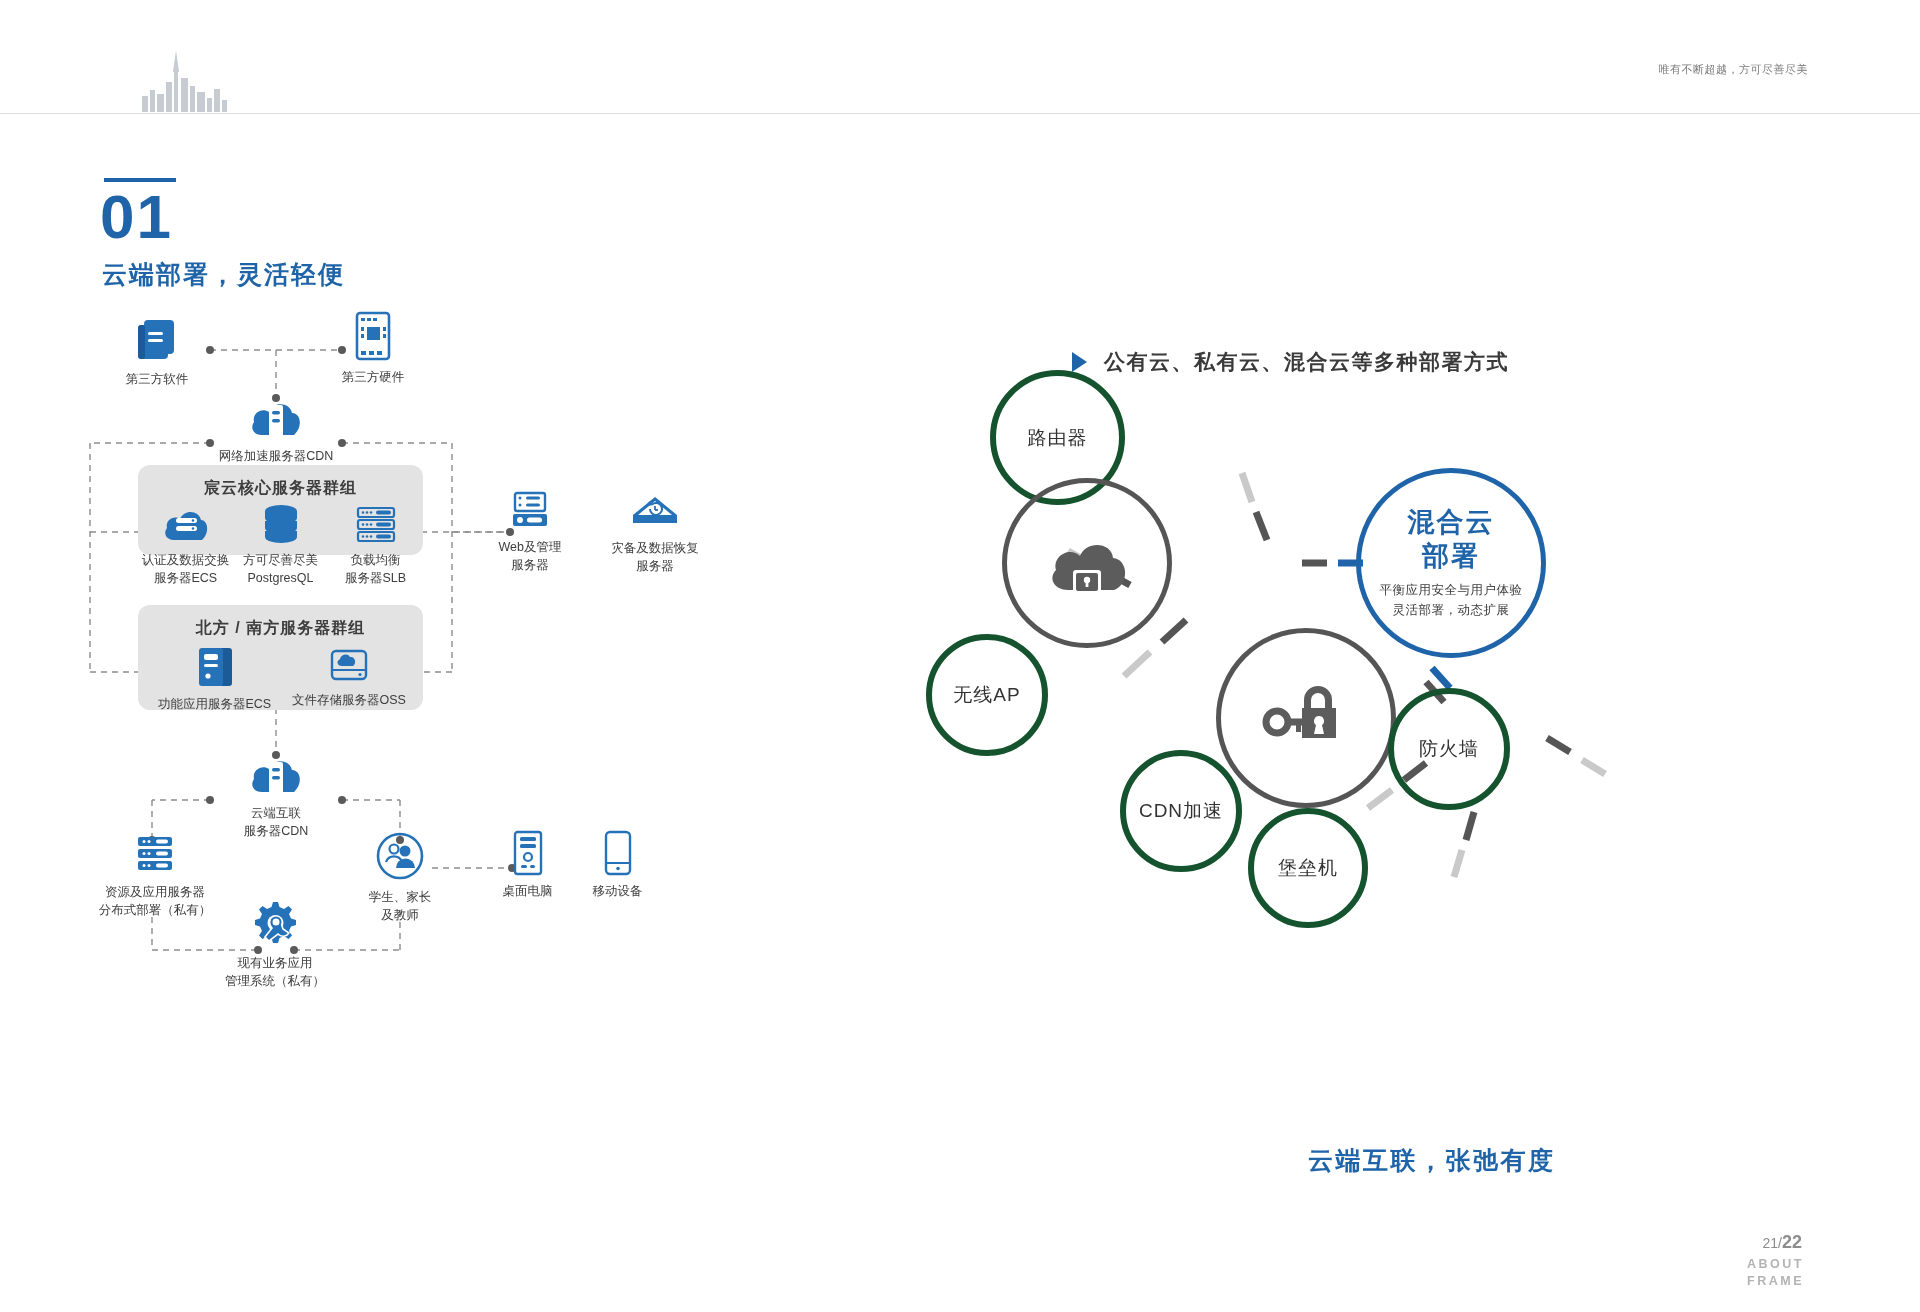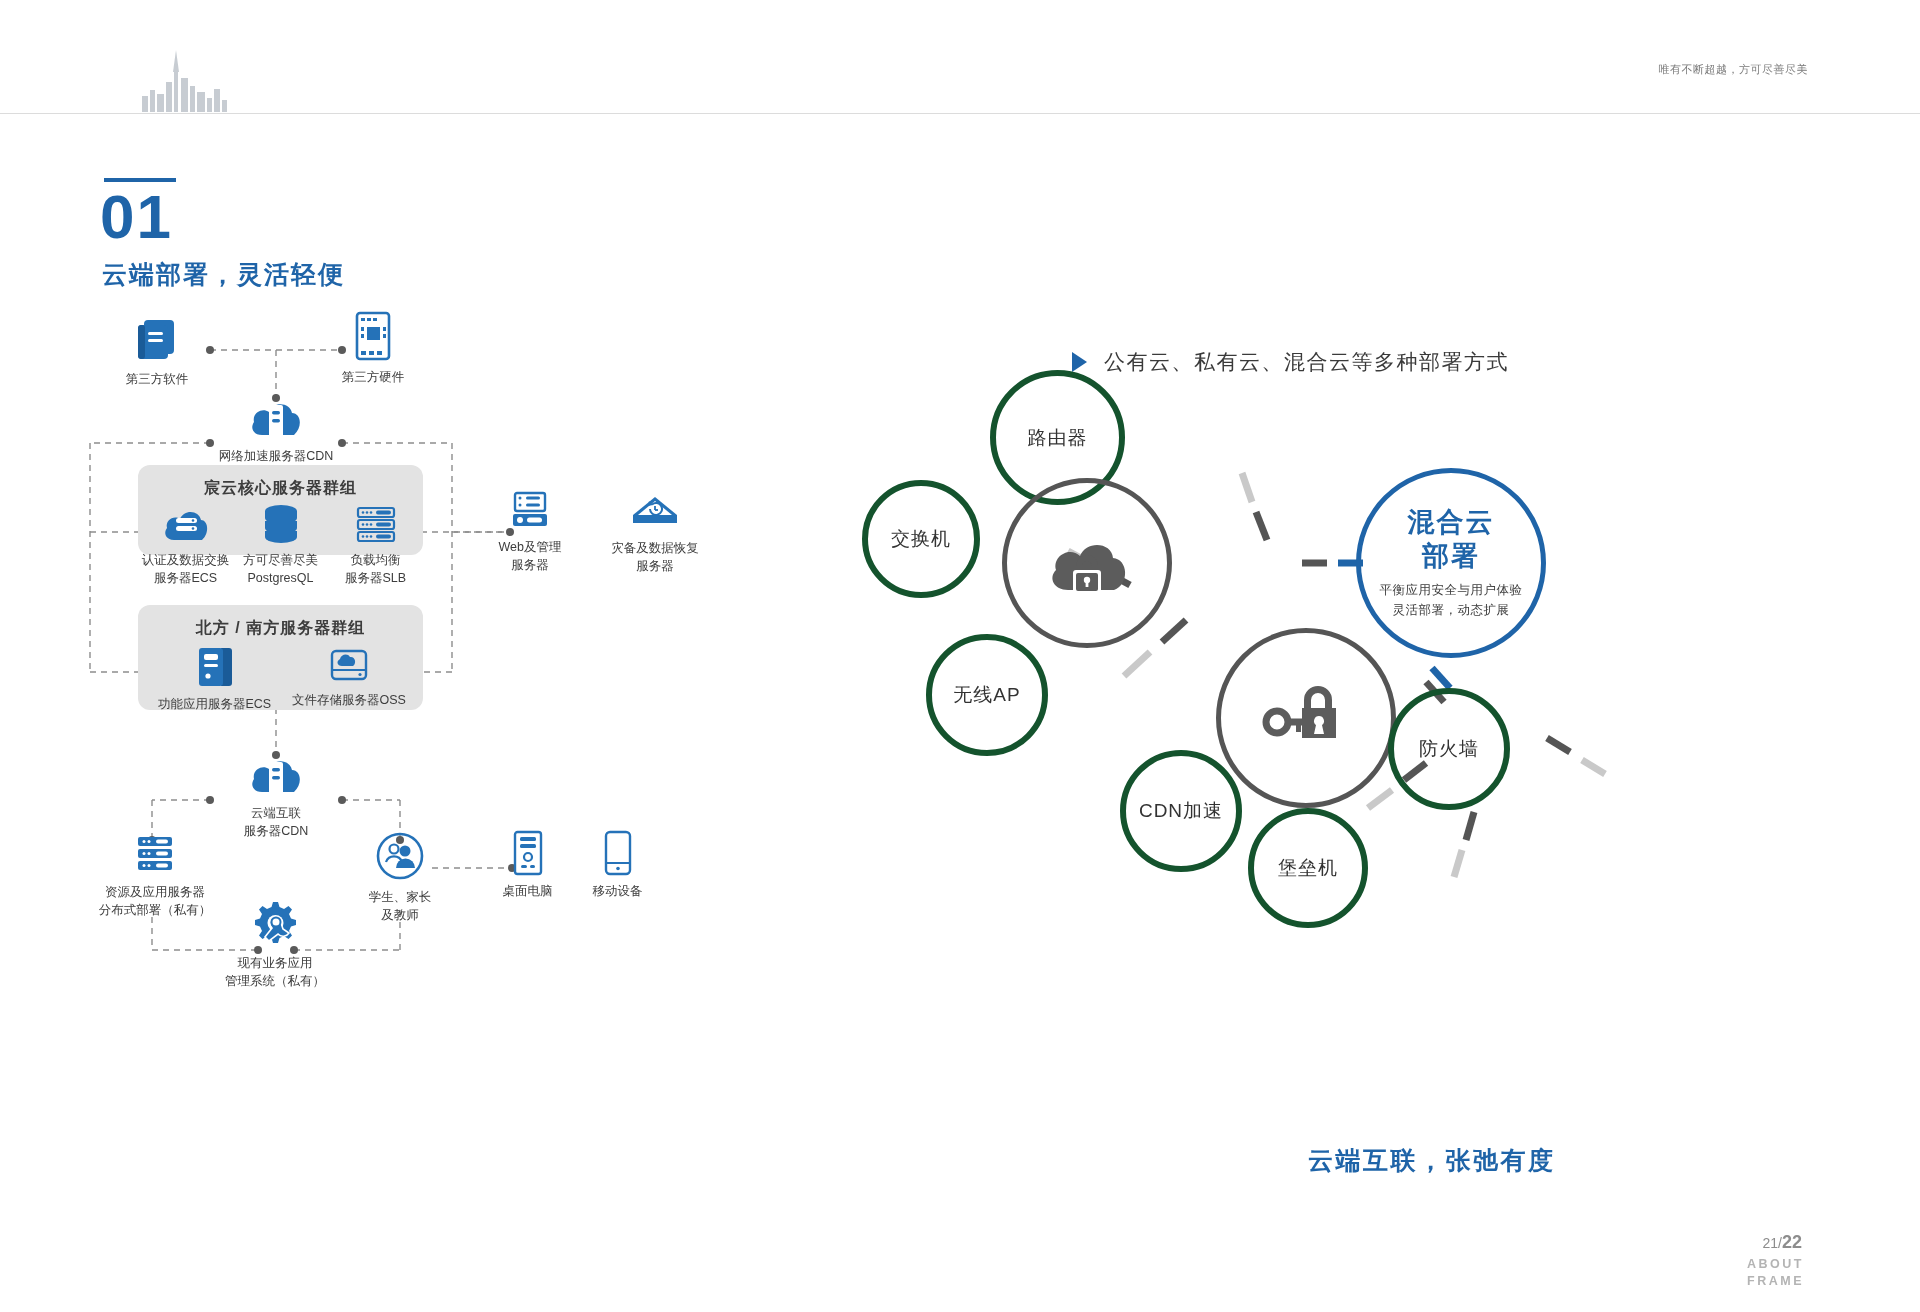--- a/index.html
+++ b/index.html
@@ -50,21 +50,21 @@
   
   .bullet-tri {
     position: absolute; left: 1072px; top: 352px;
     width: 0; height: 0;
     border-left: 15px solid #1f64a8;
     border-top: 10px solid transparent;
     border-bottom: 10px solid transparent;
   }
   .bullet-text {
     position: absolute; left: 1104px; top: 348px;
-    font-size: 21px; color: #3a3a3a; font-weight: normal;
+    font-size: 21px; color: #3a3a3a; font-weight: bold;
     letter-spacing: 1.5px;
   }
 
   
   #left-diagram {
     position: absolute; left: 80px; top: 300px;
     width: 830px; height: 700px;
   }
   #left-svg { position: absolute; left: 0; top: 0; }
 
@@ -481,23 +481,20 @@
       <g stroke="#555555" stroke-width="7" stroke-linecap="butt" fill="none">
         <line x1="282" y1="143" x2="307" y2="143"></line>
         <line x1="424" y1="282" x2="406" y2="262"></line>
       </g>
     </svg>
 
     <div class="ring ring-light" style="left:-30px; top:-50px; width:135px; height:135px;">
       <span class="rlabel">路由器</span>
     </div>
 
-    <div class="ring ring-light" style="left:-158px; top:60px; width:118px; height:118px;">
-      <span class="rlabel">交换机</span>
-    </div>
 
     <div class="ring ring-light" style="left:-94px; top:214px; width:122px; height:122px;">
       <span class="rlabel">无线AP</span>
     </div>
 
     <div class="ring ring-dark" style="left:-18px; top:58px; width:170px; height:170px;">
       <svg width="90" height="78" viewBox="0 0 90 78">
         <path d="M26 66 C12 66 6 54 14 46 C10 32 28 22 38 32 C44 16 70 18 71 34 C86 35 88 60 72 66 Z" fill="#5c5c5c"></path>
         <path d="M34 42 a11 11 0 0 1 22 0 v6 h-6 v-6 a5 5 0 0 0 -10 0 v6 h-6 z" fill="#5c5c5c"></path>
         <rect x="31" y="46" width="28" height="24" rx="3" fill="#ffffff"></rect>

